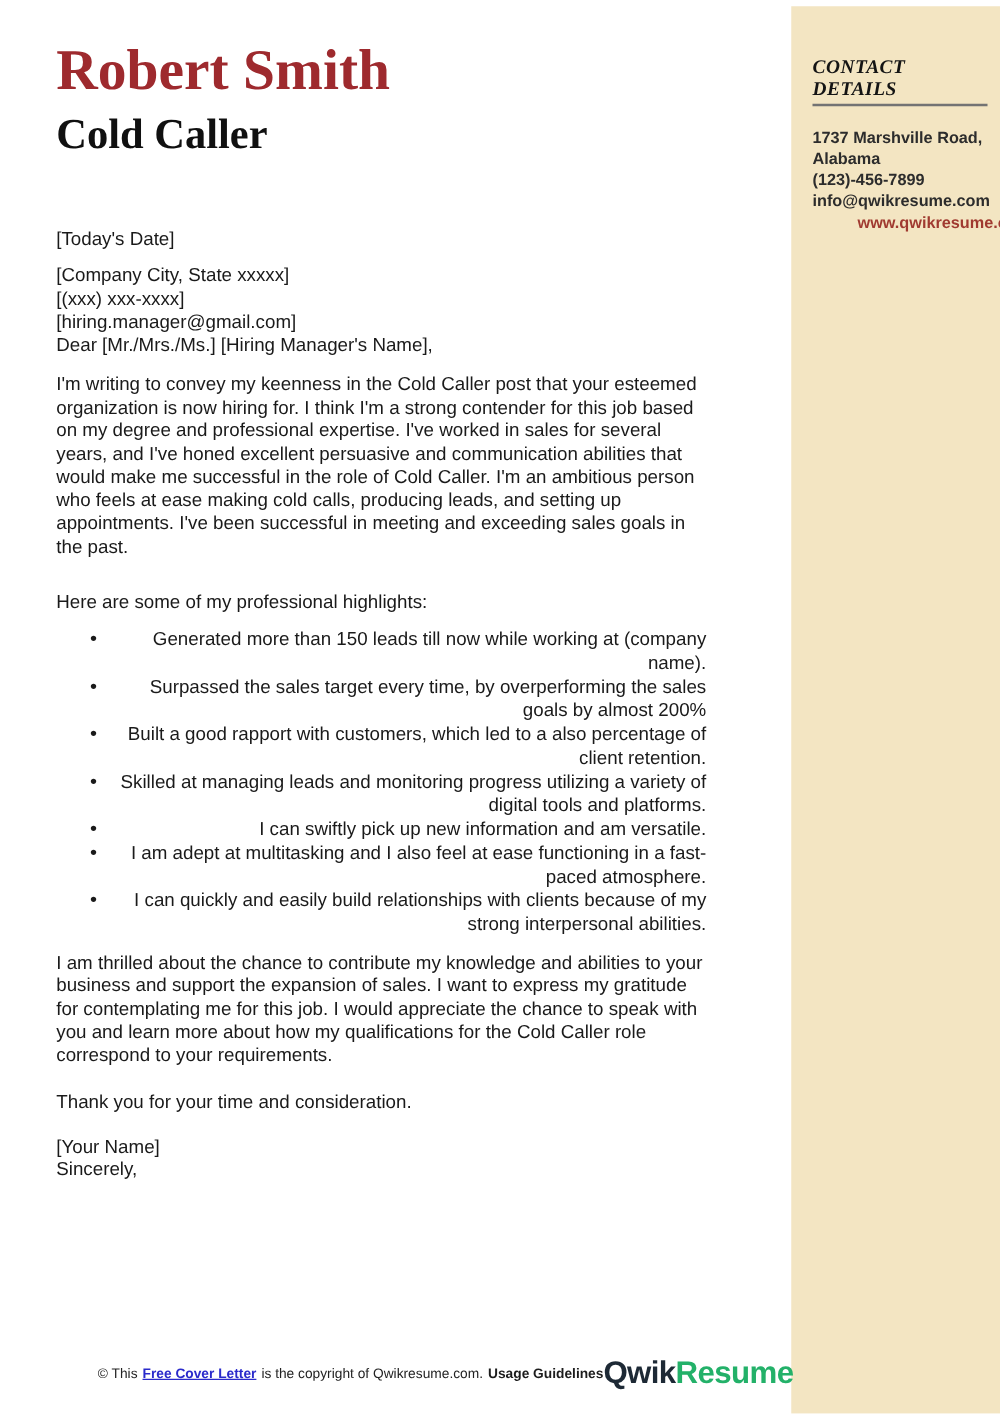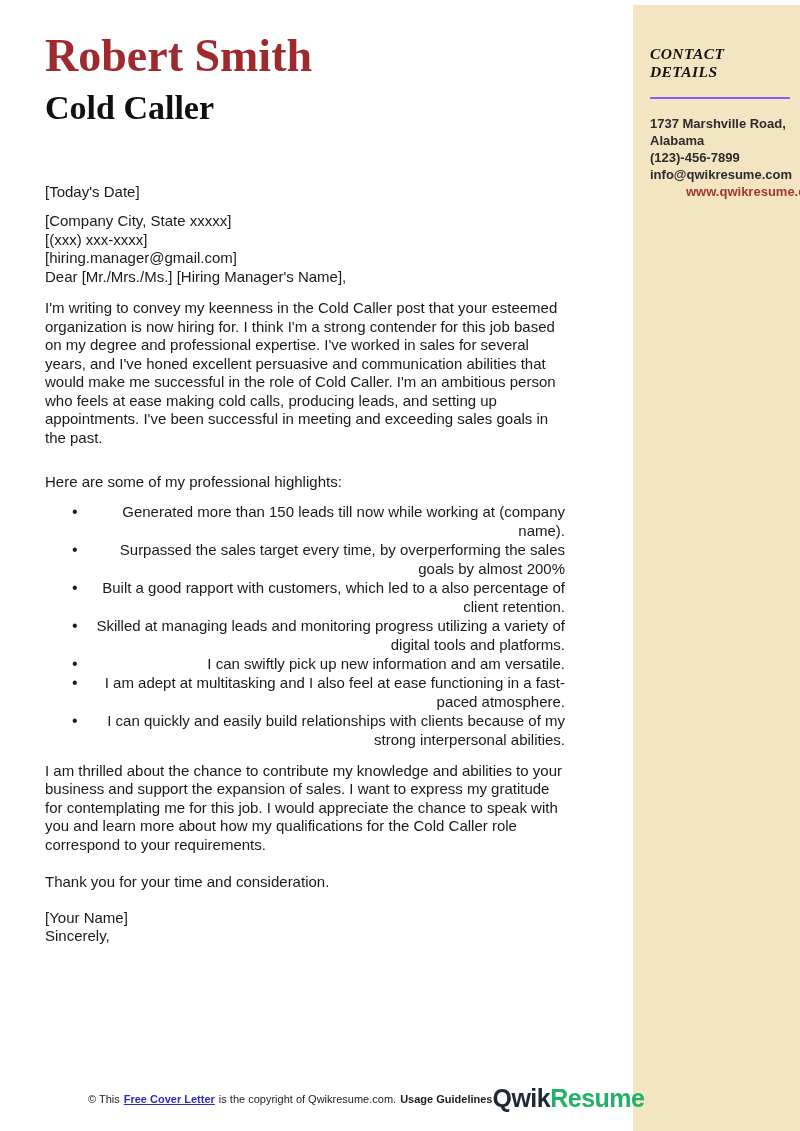--- a/index.html
+++ b/index.html
@@ -25,22 +25,22 @@
     padding: 40px 10px 0 17px;
   }
   .sidebar-heading {
     font-family: "Liberation Serif", serif;
     font-weight: bold;
     font-style: italic;
     font-size: 15.5px;
     letter-spacing: 0.4px;
     color: #141414;
     display: inline-block;
-    border-bottom: 2px solid #8b5cf6;
-    padding-bottom: 16px;
+    border-bottom: 2px solid #737373;
+    padding-bottom: 2px;
     margin-bottom: 16px;
   }
   .contact-line {
     font-size: 13px;
     font-weight: bold;
     color: #2c2c2c;
     line-height: 17px;
   }
   .contact-website {
     color: #a03a30;
@@ -104,21 +104,21 @@
   .signoff-block { margin-top: 17px; }
 
   
   .footer {
     position: absolute;
     left: 88px;
     bottom: 18px;
     width: 537px;
     display: flex;
     align-items: center;
-    justify-content: flex-start;
+    justify-content: center;
     margin-top: 32px;
   }
   .footer-note {
     display: flex;
     align-items: baseline;
     gap: 4px;
     font-size: 11px;
     color: #222222;
     white-space: nowrap;
   }

